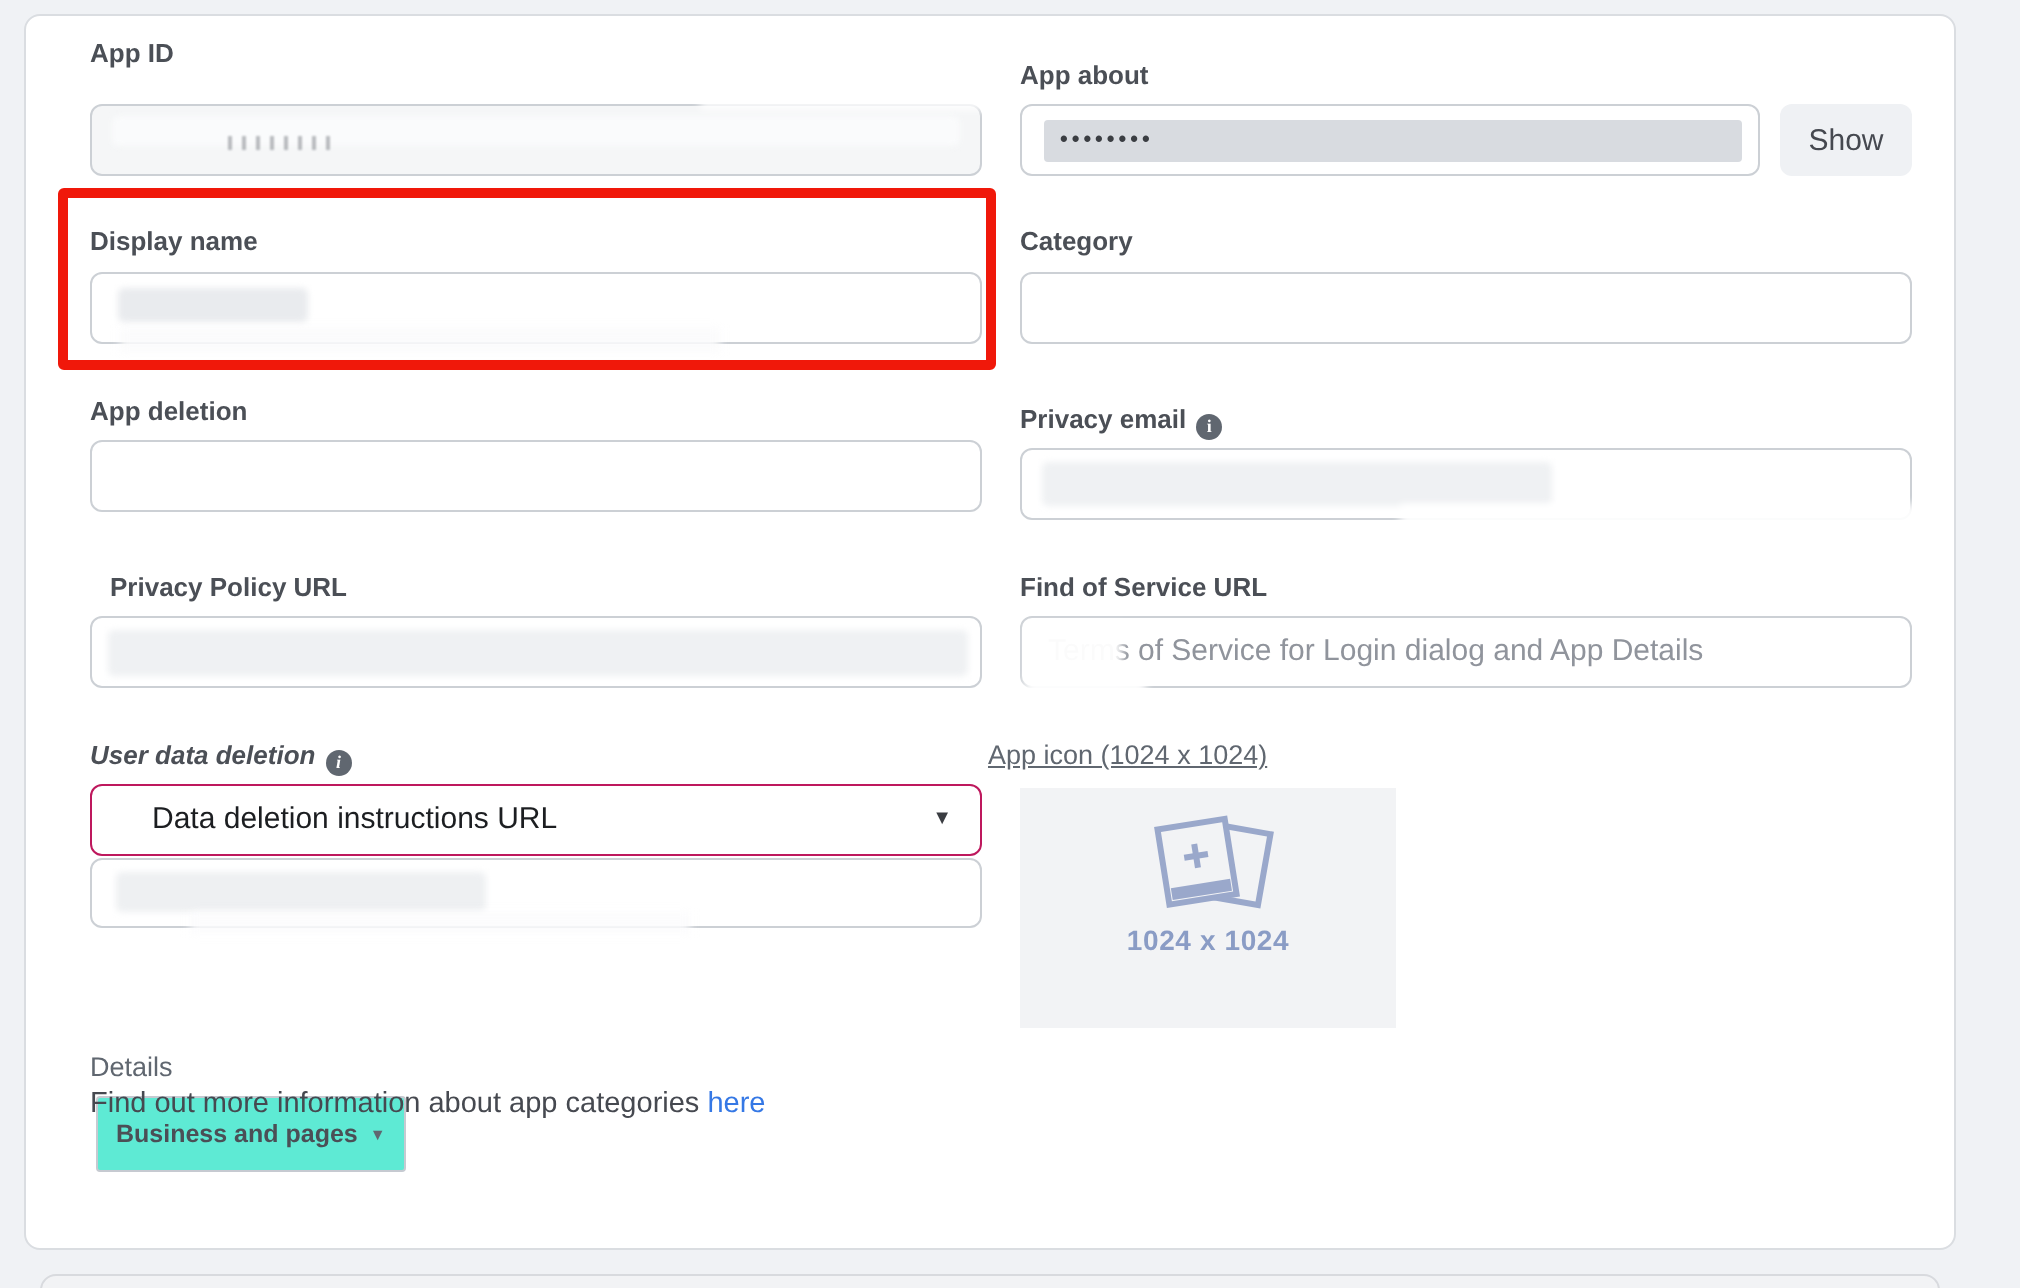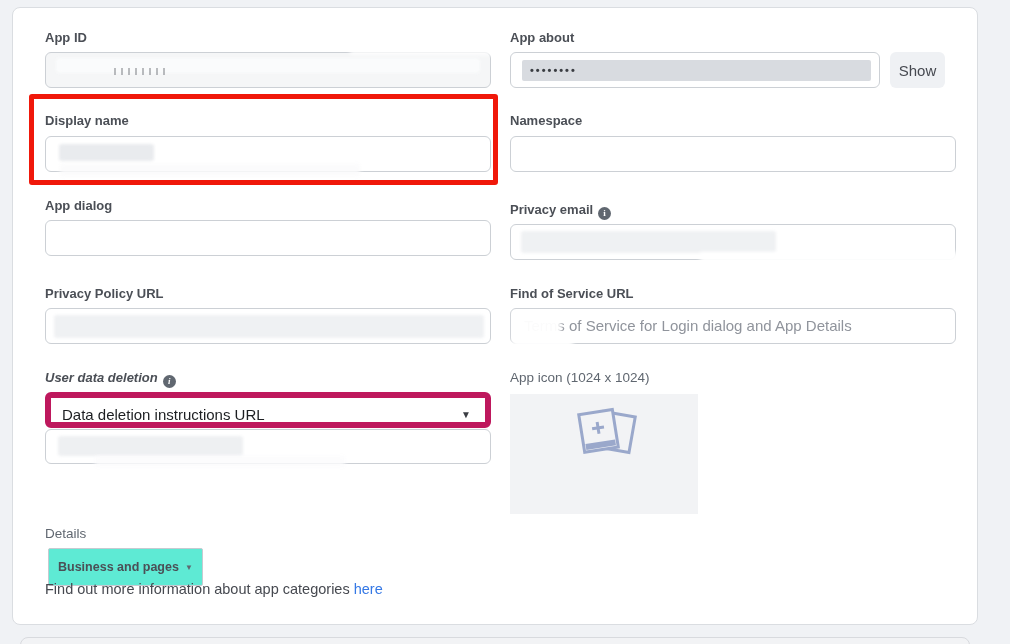--- a/index.html
+++ b/index.html
@@ -13,72 +13,72 @@
   .lbl-light { position:absolute; font-size:13.5px; font-weight:400; color:#606770; white-space:nowrap; }
   .field { position:absolute; height:36px; background:#fff; border:1px solid #ccd0d5; border-radius:6px; }
   .field.disabled { background:#f5f6f7; }
   .redact { position:absolute; border-radius:3px; filter:blur(1.5px); }
   .smear { position:absolute; filter:blur(2px); }
   .info-icon { display:inline-block; width:13px; height:13px; margin-left:5px; border-radius:50%;
                background:#606770; color:#fff; font-size:9px; font-weight:700; line-height:13px;
                text-align:center; vertical-align:-2px; font-family:"Liberation Serif", serif; }
   .annotation { position:absolute; left:29px; top:94px; width:469px; height:91px;
                 border:5px solid #f0180a; border-radius:3px; pointer-events:none; }
-  .select-box { position:absolute; height:36px; background:#fff; border:6px solid #be185d;
-                border-radius:6px; font-size:15px; color:#1c1e21; line-height:34px; padding-left:11px; }
+  .select-box { position:absolute; height:36px; background:#fff; border:1px solid #be185d;
+                border-radius:6px; font-size:15px; color:#1c1e21; line-height:34px; padding-left:30px; }
   .select-caret { position:absolute; right:14px; top:0; line-height:34px; font-size:10px; color:#3a3d42; }
   .secret-block { position:absolute; left:11px; top:7px; width:349px; height:21px;
                   background:#d8dbe0; border-radius:2px; }
   .secret-dots { display:block; padding-left:8px; line-height:20px; font-size:11px;
                  letter-spacing:2px; color:#3a3d42; font-weight:700; }
-  .show-btn { position:absolute; left:890px; top:52px; width:55px; height:36px; background:#eff1f4;
+  .show-btn { position:absolute; left:890px; top:52px; width:66px; height:36px; background:#eff1f4;
               border:none; border-radius:6px; font-size:15px; color:#464950;
               font-family:"Liberation Sans", sans-serif; cursor:pointer; }
   .placeholder { display:block; padding-left:13px; line-height:34px; font-size:15px; color:#90949c;
                  white-space:nowrap; overflow:hidden; }
   .dropzone { position:absolute; left:510px; top:394px; width:188px; height:120px; background:#f2f3f5;
               text-align:center; cursor:pointer; }
   .dropzone-text { position:absolute; left:0; right:0; top:68px; font-size:14px; font-weight:600;
                    color:#8a9cc5; letter-spacing:.3px; }
   .cat-btn { position:absolute; left:48px; top:548px; height:38px; padding:0 9px;
              display:inline-flex; align-items:center; gap:6px; background:#5eead4;
              border:1px solid #c6cad1; border-radius:2px; font-size:12.5px; font-weight:700;
              color:#4b4f56; font-family:"Liberation Sans", sans-serif; cursor:pointer;text-align:right; }
   .cat-caret { font-size:8px; color:#606770; }
-  .help-line { position:absolute; left:45px; top:581px; font-size:14.5px; color:#464950; }
+  .help-line { position:absolute; left:45px; top:544px; font-size:14.5px; color:#464950; }
   .help-link { color:#3578e5; text-decoration:none; cursor:pointer; }
   .digit-frag { position:absolute; left:68px; top:15px; width:52px; height:7px; opacity:.55;
                 filter:blur(.4px);
                 background:repeating-linear-gradient(90deg,#84878d 0 2px,transparent 2px 7px); }
 </style>
 </head>
 <body>
 
 <div class="page">
 
   <div class="card"></div>
 
-  <div class="lbl" style="left:45px; top:30px;">App ID</div>
+  <div class="lbl" style="left:45px; top:19px;">App ID</div>
   <div class="field disabled" style="left:45px; top:52px; width:446px;">
     <div class="redact" style="left:10px; top:5px; width:424px; height:15px; background:#fafbfc;"></div>
     <div class="digit-frag"></div>
   </div>
   <div class="smear" style="left:350px; top:46px; width:160px; height:9px; background:rgba(255,255,255,.85);"></div>
 
   <div class="lbl" style="left:45px; top:113px;text-align:center;">Display name</div>
   <div class="field" style="left:45px; top:136px; width:446px;">
     <div class="redact" style="left:13px; top:7px; width:95px; height:17px; background:#e9ebee;"></div>
   </div>
   <div class="smear" style="left:60px; top:164px; width:300px; height:12px; background:rgba(250,250,251,.85);"></div>
   <div class="annotation"></div>
 
-  <div class="lbl" style="left:45px; top:198px;">App dialog</div>
+  <div class="lbl" style="left:45px; top:198px;">App deletion</div>
   <div class="field" style="left:45px; top:220px; width:446px;"></div>
 
-  <div class="lbl" style="left:45px; top:286px;">Privacy Policy URL</div>
+  <div class="lbl" style="left:55px; top:286px;">Privacy Policy URL</div>
   <div class="field" style="left:45px; top:308px; width:446px;">
     <div class="redact" style="left:8px; top:6px; width:430px; height:23px; background:#eff1f3;"></div>
   </div>
 
   <div class="lbl" style="left:45px; top:370px;font-style:italic;">
     <span>User data deletion</span><span class="info-icon">i</span>
   </div>
   <div class="select-box" style="left:45px; top:392px; width:446px;">
     <span>Data deletion instructions URL</span>
     <span class="select-caret">▼</span>
@@ -98,47 +98,48 @@
   </div>
 
   <div class="lbl" style="left:510px; top:30px;">App about</div>
   <div class="field" style="left:510px; top:52px; width:370px;">
     <div class="secret-block">
       <span class="secret-dots">••••••••</span>
     </div>
   </div>
   <button class="show-btn">Show</button>
 
-  <div class="lbl" style="left:510px; top:113px;">Namespace</div>
+  <div class="lbl" style="left:510px; top:113px;">Category</div>
   <div class="field" style="left:510px; top:136px; width:446px;"></div>
 
   <div class="lbl" style="left:510px; top:202px;">
     <span>Privacy email</span><span class="info-icon">i</span>
   </div>
   <div class="field" style="left:510px; top:224px; width:446px;">
     <div class="redact" style="left:10px; top:6px; width:255px; height:22px; background:#eff1f3;"></div>
   </div>
   <div class="smear" style="left:700px; top:252px; width:270px; height:13px; background:rgba(255,255,255,.92);"></div>
 
   <div class="lbl" style="left:510px; top:286px;">Find of Service URL</div>
   <div class="field" style="left:510px; top:308px; width:446px;">
     <span class="placeholder">Terms of Service for Login dialog and App Details</span>
     <div class="smear" style="left:2px; top:3px; width:48px; height:30px; background:rgba(255,255,255,.96);"></div>
     <div class="smear" style="left:2px; top:28px; width:60px; height:16px; background:rgba(255,255,255,.92);"></div>
   </div>
 
-  <div class="lbl-light" style="left:510px; top:370px;">App icon (1024 x 1024)</div>
+  <div class="lbl-light" style="left:494px; top:370px;text-decoration:underline;">App icon (1024 x 1024)</div>
   <div class="dropzone">
     <svg width="80" height="66" viewBox="0 0 80 66" style="position:absolute; left:54px; top:8px;">
       <g transform="rotate(10 52 32)">
         <rect x="36" y="12" width="32" height="36" fill="#f2f3f5" stroke="#9aa8cb" stroke-width="3"></rect>
       </g>
       <g transform="rotate(-9 34 32)">
         <rect x="18" y="10" width="34" height="38" fill="#f2f3f5" stroke="#9aa8cb" stroke-width="3"></rect>
         <rect x="20" y="40" width="30" height="6" fill="#9aa8cb"></rect>
         <line x1="35" y1="20" x2="35" y2="32" stroke="#9aa8cb" stroke-width="3"></line>
         <line x1="29" y1="26" x2="41" y2="26" stroke="#9aa8cb" stroke-width="3"></line>
       </g>
     </svg>
+    <div class="dropzone-text">1024 x 1024</div>
   </div>
 
   <div class="card2"></div>
 </div>
 
 </body></html>

